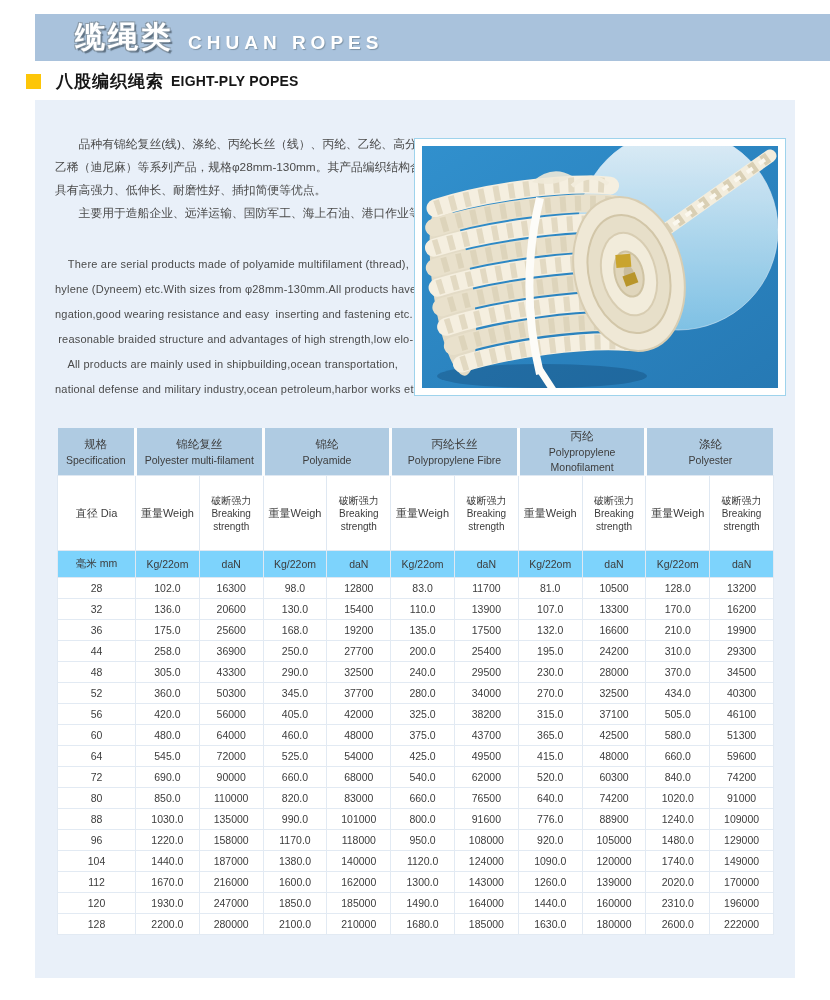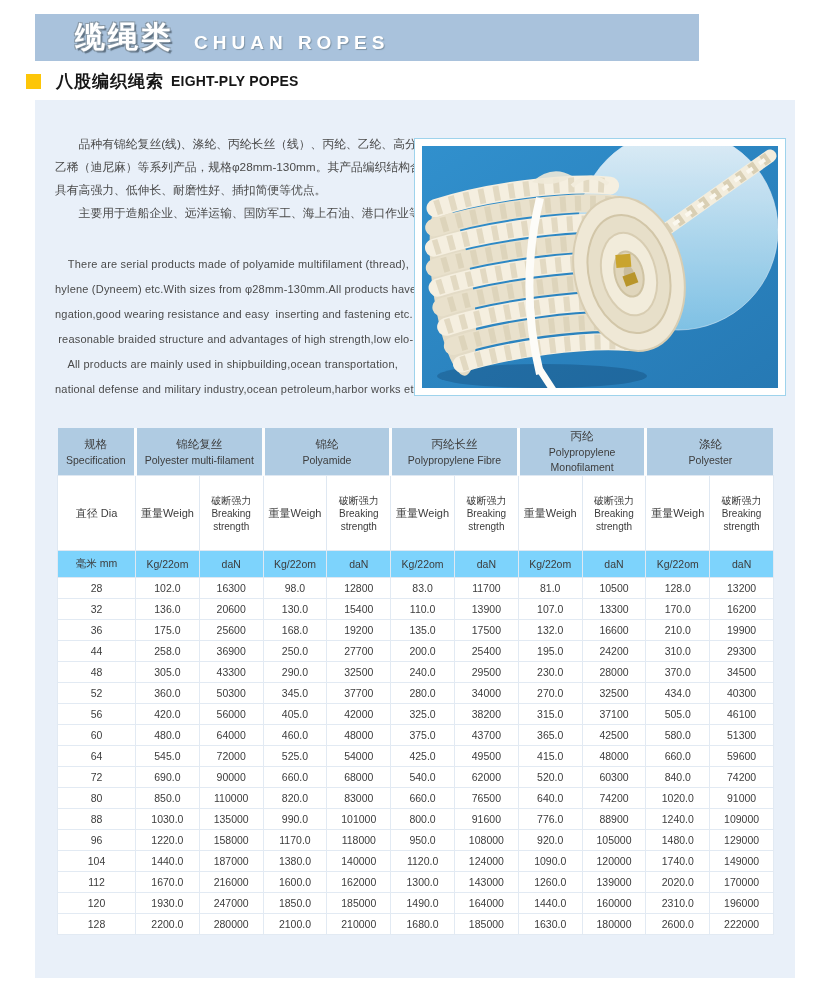--- a/index.html
+++ b/index.html
@@ -3,29 +3,29 @@
 <meta charset="utf-8">
 <style>
   html,body{margin:0;padding:0;}
   body{
     width:830px;height:1000px;background:#ffffff;position:relative;
     font-family:"Liberation Sans","DejaVu Sans",sans-serif;
     -webkit-font-smoothing:antialiased;overflow:hidden;
   }
   
   .banner{
-    position:absolute;left:35px;top:14px;width:664px;height:47px;
+    position:absolute;left:35px;top:14px;width:795px;height:47px;
     background:#a9c2dc;display:flex;align-items:center;padding-left:40px;box-sizing:border-box;
   }
   .banner-cn{
     font-size:30px;font-weight:bold;color:#ffffff;letter-spacing:3px;
     text-shadow:-1px -1px 0 #8a9aa8,1px -1px 0 #8a9aa8,-1px 1px 0 #8a9aa8,2px 2px 1px #5f7182;
   }
   .banner-en{
-    font-size:19px;font-weight:bold;color:#ffffff;letter-spacing:5px;margin-left:20px;margin-top:10px;
+    font-size:19px;font-weight:bold;color:#ffffff;letter-spacing:5px;margin-left:14px;margin-top:10px;
     text-shadow:1px 1px 1px #7d93a6;
   }
   
   .section-row{position:absolute;left:26px;top:71px;height:20px;display:flex;align-items:center;}
   .bullet{width:15px;height:15px;background:#fdc608;margin-right:15px;}
   .section-cn{font-size:17px;font-weight:bold;color:#161616;letter-spacing:1px;}
   .section-en{font-size:14px;font-weight:bold;color:#161616;margin-left:7px;letter-spacing:0.2px;}
   
   .content{position:absolute;left:35px;top:100px;width:760px;height:878px;background:#e9f0f9;}
   

